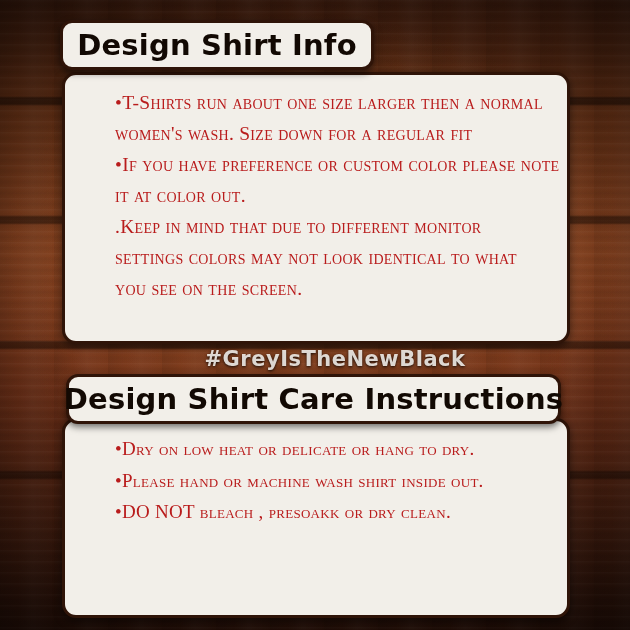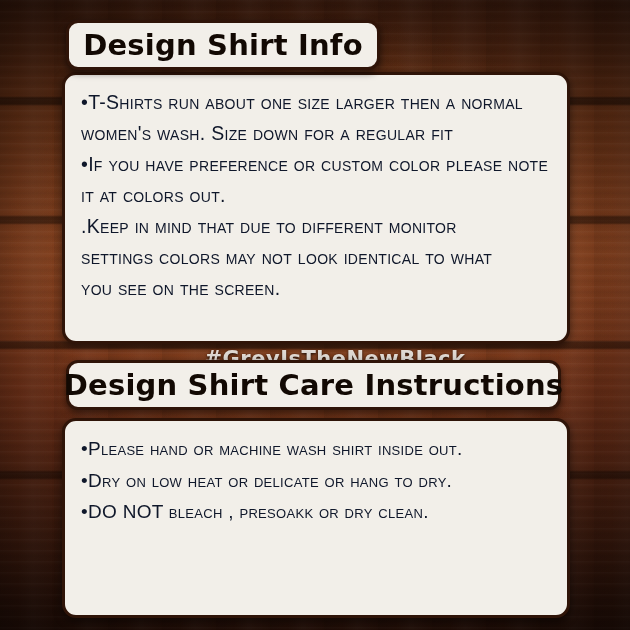--- a/index.html
+++ b/index.html
@@ -65,47 +65,48 @@
     justify-content: center;
     z-index: 3;
   }
   .title-plaque .ttl {
     font-family: "DejaVu Sans", sans-serif;
     font-weight: bold;
     color: #120903;
     letter-spacing: 0.2px;
     white-space: nowrap;
   }
-  #plaque-1 { left: 66px; top: 20px; width: 308px; height: 44px; }
+  #plaque-1 { left: 60px; top: 20px; width: 308px; height: 44px; }
   #plaque-1 .ttl { font-size: 29px; }
-  #plaque-2 { left: 66px; top: 360px; width: 489px; height: 44px; }
+  #plaque-2 { left: 66px; top: 374px; width: 489px; height: 44px; }
   #plaque-2 .ttl { font-size: 29px; }
 
   
   .panel {
     position: absolute;
     background: #f2efe9;
     border: 3px solid #2f1408;
     border-radius: 14px;
     box-shadow: 0 3px 8px rgba(0,0,0,0.5);
     padding: 12px 16px 10px 16px;
     box-sizing: border-box;
     z-index: 2;
   }
   #panel-info { left: 62px; top: 72px; width: 508px; height: 272px; }
   #panel-care { left: 62px; top: 418px; width: 508px; height: 200px; }
 
   .line {
-    font-family: Liberation Sans, sans-serif;
+    font-family: Liberation Serif, serif;
     font-variant: small-caps;
-    color: #0f172a;
+    color: #b91c1c;
     font-size: 19.5px;
     line-height: 31px;
     letter-spacing: 0.3px;
     white-space: nowrap;
+    margin-left: 34px;
   }
   #panel-care .line { font-size: 19px; line-height: 31.5px; }
 
   
   .hashtag {
     position: absolute;
     left: 0;
     right: 0;
     top: 347px;
     text-align: center;
@@ -125,31 +126,31 @@
 <div class="canvas">
 
   <div class="title-plaque" id="plaque-1">
     <div class="ttl">Design Shirt Info</div>
   </div>
 
   <div class="panel" id="panel-info">
     <div class="line">•T-Shirts run about one size larger then a normal</div>
     <div class="line">women's wash. Size down for a regular fit</div>
     <div class="line">•If you have preference or custom color please note</div>
-    <div class="line">it at colors out.</div>
+    <div class="line">it at color out.</div>
     <div class="line">.Keep in mind that due to different monitor</div>
     <div class="line">settings colors may not look identical to what</div>
     <div class="line">you see on the screen.</div>
   </div>
 
   <div class="hashtag">#GreyIsTheNewBlack</div>
 
   <div class="title-plaque" id="plaque-2">
     <div class="ttl">Design Shirt Care Instructions</div>
   </div>
 
   <div class="panel" id="panel-care">
+    <div class="line">•Dry on low heat or delicate or hang to dry.</div>
     <div class="line">•Please hand or machine wash shirt inside out.</div>
-    <div class="line">•Dry on low heat or delicate or hang to dry.</div>
     <div class="line">•DO NOT bleach , presoakk or dry clean.</div>
   </div>
 
 </div>
 
 </body></html>

